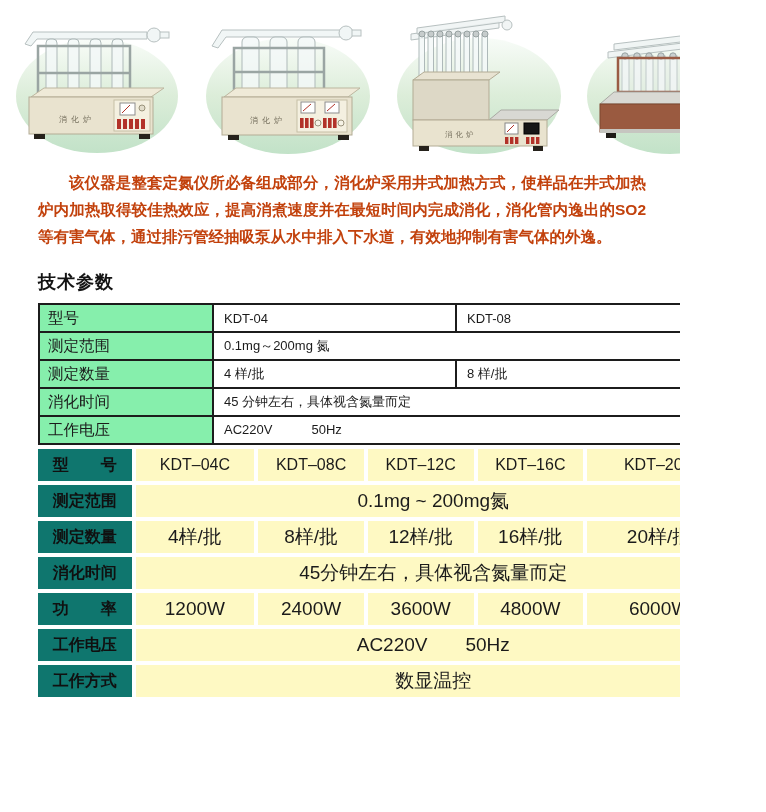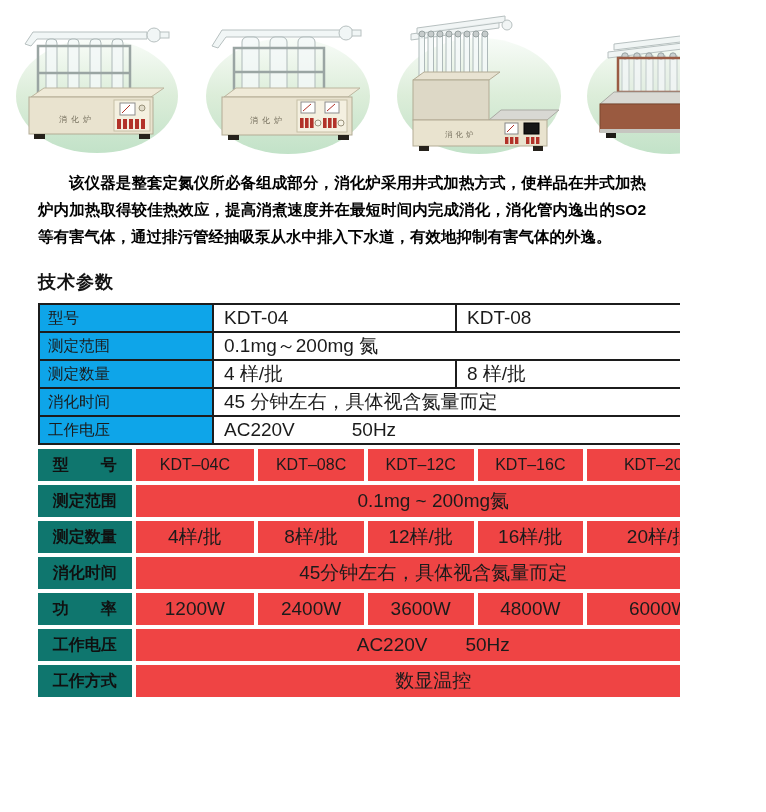--- a/index.html
+++ b/index.html
@@ -7,34 +7,34 @@
     position:relative;width:680px;height:812px;overflow:hidden;background:#fff;
     font-family:"Liberation Sans","DejaVu Sans",sans-serif;color:#1b1b1b;
   }
   
   .products{display:flex;justify-content:space-between;padding:6px 1px 0 1px;}
   .products figure{margin:0;width:191px;height:152px;}
   
   .sec-title{margin:20px 0 0 38px;font-size:18px;font-weight:700;color:#141414;letter-spacing:1px;}
   .overview-text{
     margin:11px 34px 0 38px;font-size:15.5px;line-height:27px;font-weight:600;
-    text-align:justify;text-indent:2em;color:#000000;
+    text-align:justify;text-indent:2em;color:#c2410c;
   }
   
   table.t1{border-collapse:collapse;table-layout:fixed;width:693px;margin:9px 0 0 38px;}
   table.t1 td{
-    border:2px solid #1c1c1c;height:26px;padding:0 10px;font-size:19px;
+    border:2px solid #1c1c1c;height:26px;padding:0 10px;font-size:13px;
     vertical-align:middle;white-space:nowrap;overflow:hidden;
   }
-  table.t1 td.lb{background:#0ea5e9;font-size:15.5px;padding:0 8px;}
+  table.t1 td.lb{background:#86efac;font-size:15.5px;padding:0 8px;}
   
   table.t2{border-collapse:separate;border-spacing:4px;table-layout:fixed;width:701px;margin:0 0 0 34px;}
   table.t2 td{height:30px;text-align:center;vertical-align:middle;font-size:19px;white-space:nowrap;overflow:hidden;}
   table.t2 td.lb{background:#0f766e;font-weight:700;font-size:16px;color:#101010;}
-  table.t2 td.v{background:#ef4444;}
+  table.t2 td.v{background:#fef9c3;}
   table.t2 tr.model td.v{font-size:16px;}
   table.t2 tr.dims td.v{font-size:12px;}
 </style>
 </head>
 <body>
 
 <div class="page">
 
   <div class="products">
 

